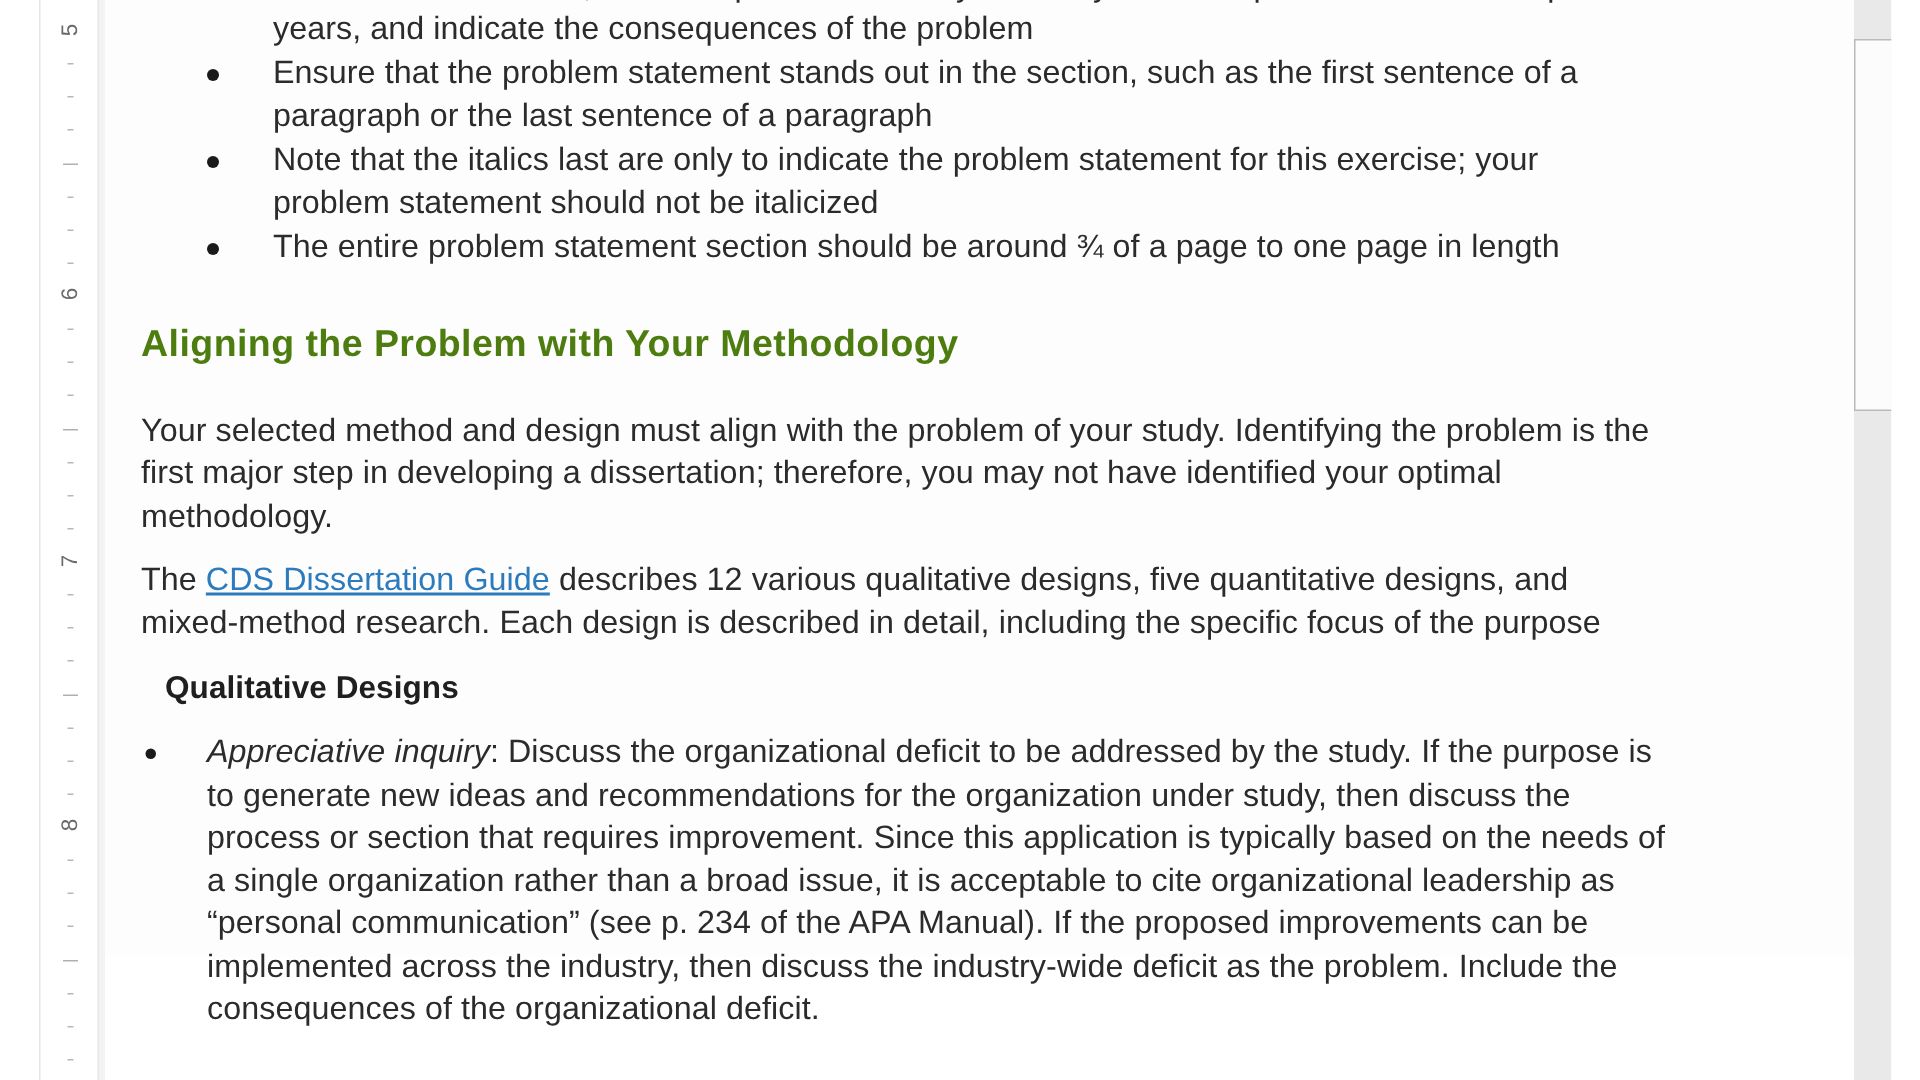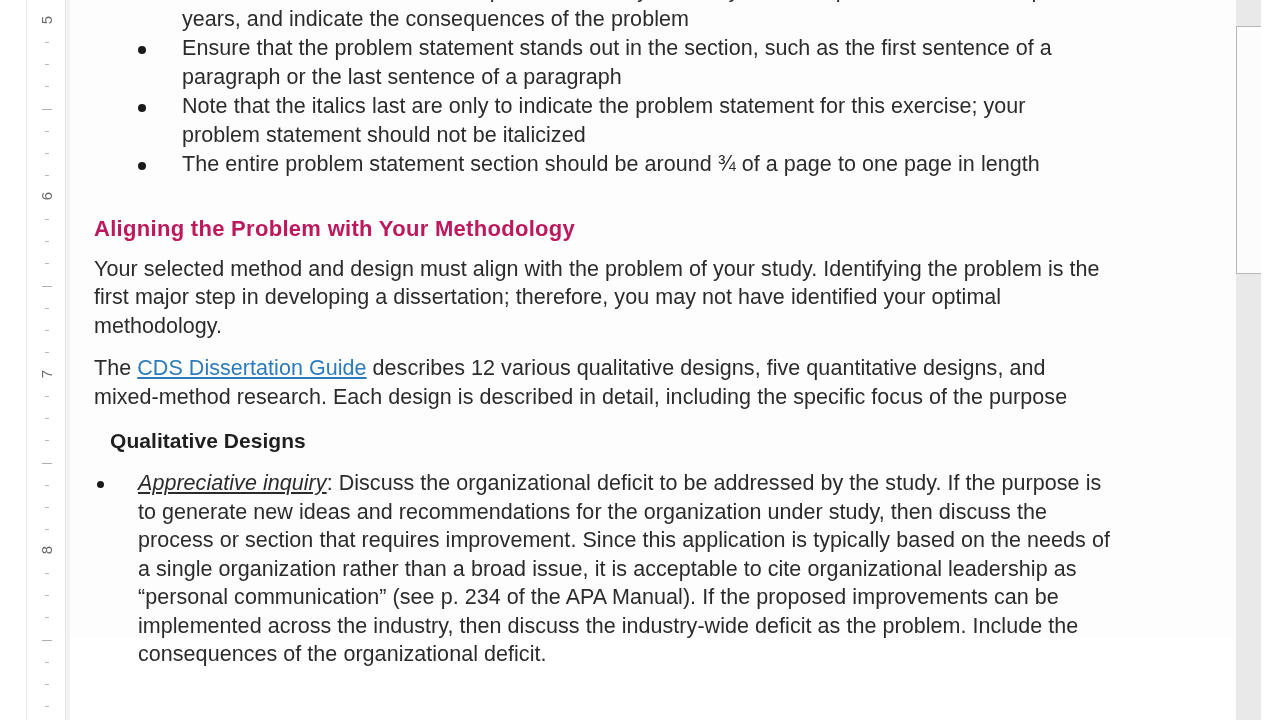--- a/index.html
+++ b/index.html
@@ -95,25 +95,25 @@
   ul.top-bullets li .bullet-dot {
     position: absolute;
     left: 44px;
     top: 12px;
     width: 8px;
     height: 8px;
     border-radius: 50%;
     background: #1a1a1a;
   }
   h2.section-heading {
-    font-size: 22px;
+    font-size: 25px;
     font-weight: bold;
-    margin: 36px 0 12px 0;
+    margin: 36px 0 30px 0;
     line-height: 28px;
-    color: #be185d;
+    color: #4d7c0f;
     letter-spacing: 0.3px;
   }
   p.body {
     margin: 0 0 14px 0;
     width: 1150px;
   }
   a.link {
     color: #2b7bbd;
     text-decoration: underline;
   }
@@ -131,21 +131,21 @@
   }
   ul.design-bullets li .bullet-dot {
     position: absolute;
     left: 3px;
     top: 12px;
     width: 7px;
     height: 7px;
     border-radius: 50%;
     background: #1a1a1a;
   }
-  .italic-term { font-style: italic; text-decoration: underline; }
+  .italic-term { font-style: italic; }
   
   .scrollbar {
     position: absolute;
     left: 1236px;
     top: 0;
     width: 25px;
     height: 720px;
     background: #e9e9e9;
   }
   .scroll-thumb {

